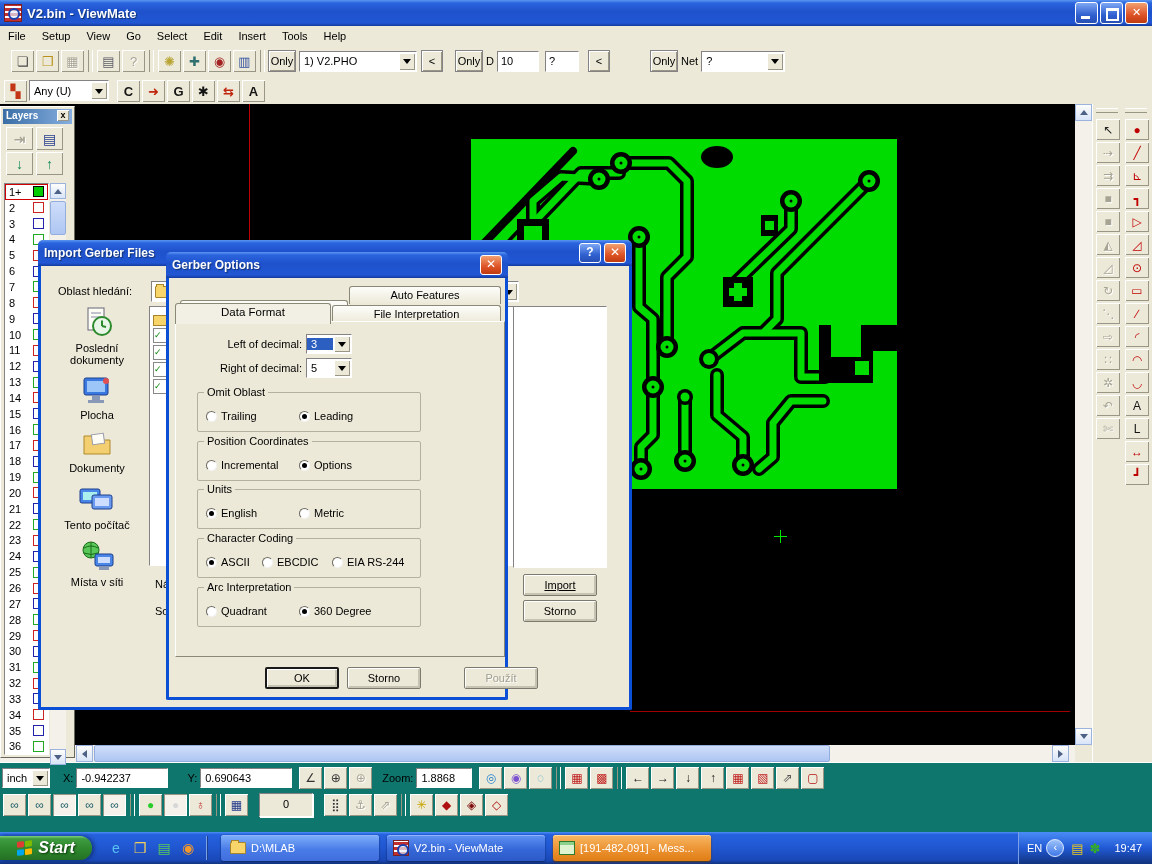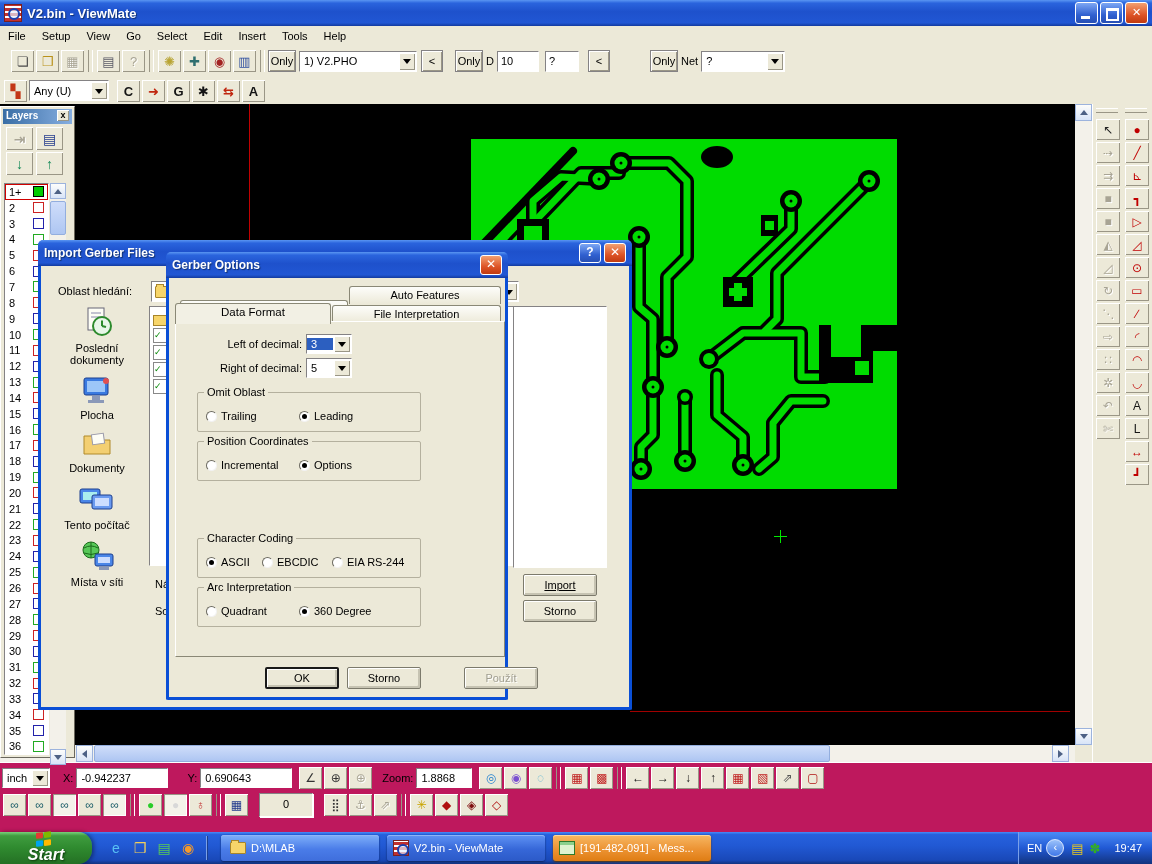--- a/index.html
+++ b/index.html
@@ -111,31 +111,31 @@
   .fsel{background:#2c5fc0;color:#fff;}
   .group{position:absolute;left:21px;width:222px;height:38px;border:1px solid #b4b09e;border-radius:2px;}
   .group .glbl{position:absolute;left:6px;top:-7px;background:#ece9d8;padding:0 3px;}
   .radio{display:inline-block;width:11px;height:11px;border-radius:50%;background:#fff;border:1px solid;border-color:#6c6a60 #f2f2f2 #f2f2f2 #6c6a60;position:relative;vertical-align:-2px;margin-right:4px;box-sizing:border-box;}
   .radio[data-checked="true"]::after{content:"";position:absolute;left:2px;top:2px;width:5px;height:5px;border-radius:50%;background:#000;}
   .ropt{position:absolute;top:17px;white-space:nowrap;}
   .dlgbtn{position:absolute;top:415px;width:74px;height:22px;background:#ece9d8;border:1px solid #7c7a6c;box-shadow:inset 1px 1px 0 #fff,inset -2px -2px 0 #c6c3b2;text-align:center;line-height:20px;box-sizing:border-box;border-radius:2px;}
   .dlgbtn.default{border:2px solid #1a1a1a;line-height:18px;}
   .dlgbtn.disabled{color:#a09e90;text-shadow:1px 1px 0 #fff;margin-left:35px;}
   
-  .status{position:absolute;left:0;top:762px;width:1152px;height:70px;background:#be185d;border-top:1px solid #fff;}
+  .status{position:absolute;left:0;top:762px;width:1152px;height:70px;background:#0f766e;border-top:1px solid #fff;}
   .srow{position:absolute;left:2px;display:flex;align-items:center;}
   .srow .tbtn{font-size:12px;}
   .counterbox{width:52px;height:22px;background:#ece9d8;border:1px solid;border-color:#848284 #fff #fff #848284;text-align:center;line-height:20px;box-shadow:1px 1px 0 #fff;}
   
   .taskbar{position:absolute;left:0;top:832px;width:1152px;height:32px;
     background:linear-gradient(180deg,#4a8cf7 0%,#2661dd 8%,#2159d4 42%,#1948b8 88%,#12337e 100%);display:flex;align-items:center;}
-  .startbtn{width:92px;height:32px;border-radius:0 14px 14px 0;
+  .startbtn{width:92px;height:24px;border-radius:0 14px 14px 0;
     background:linear-gradient(180deg,#7ad07a 0%,#3f9c3f 12%,#2f8a2f 50%,#247024 100%);
     display:flex;align-items:center;justify-content:center;color:#fff;font-weight:bold;font-style:italic;font-size:16px;text-shadow:1px 1px 2px #0a380a;
-    box-shadow:2px 0 4px rgba(0,0,0,.4);flex-direction:column;}
+    box-shadow:2px 0 4px rgba(0,0,0,.4);}
   .flag{width:16px;height:14px;display:grid;grid-template-columns:7px 7px;grid-gap:1px;margin-right:5px;transform:skewY(-6deg);}
   .flag i{display:block;height:6px;border-radius:1px;}
   .qlaunch{display:flex;align-items:center;margin-left:12px;}
   .qlaunch .tbtn{background:transparent;box-shadow:none;width:22px;font-size:14px;}
   .tb-sep{width:1px;height:24px;background:#7aa0e8;margin:0 6px;box-shadow:1px 0 0 #1c3f8e;}
   .task{height:26px;width:158px;margin-left:8px;border-radius:3px;display:flex;align-items:center;padding:0 6px;box-sizing:border-box;color:#fff;
     background:linear-gradient(180deg,#5f93f5,#3667d8 55%,#2c5ac8);box-shadow:inset 0 1px 0 #8fb4f8,0 1px 2px #10265e;white-space:nowrap;overflow:hidden;}
   .task.lighter{background:linear-gradient(180deg,#7fb0fa,#4a7ce8 55%,#3f6edc);}
   .task.alert{background:linear-gradient(180deg,#f7b763,#ec9333 55%,#df7d14);box-shadow:inset 0 1px 0 #ffd9a0,0 1px 2px #5e3a06;}
   .task .ticon{margin-right:5px;flex:none;}
@@ -761,20 +761,25 @@
       <div class="group" style="top:70px;">
         <span class="glbl">Omit Oblast</span>
         <span class="ropt" style="left:8px;"><span class="radio" data-checked="false"></span><span>Trailing</span></span>
         <span class="ropt" style="left:101px;"><span class="radio" data-checked="true"></span><span>Leading</span></span>
       </div>
       <div class="group" style="top:119px;">
         <span class="glbl">Position Coordinates</span>
         <span class="ropt" style="left:8px;"><span class="radio" data-checked="false"></span><span>Incremental</span></span>
         <span class="ropt" style="left:101px;"><span class="radio" data-checked="true"></span><span>Options</span></span>
       </div>
+      <div class="group" style="top:167px;">
+        <span class="glbl">Units</span>
+        <span class="ropt" style="left:8px;"><span class="radio" data-checked="true"></span><span>English</span></span>
+        <span class="ropt" style="left:101px;"><span class="radio" data-checked="false"></span><span>Metric</span></span>
+      </div>
       <div class="group" style="top:216px;">
         <span class="glbl">Character Coding</span>
         <span class="ropt" style="left:8px;"><span class="radio" data-checked="true"></span><span>ASCII</span></span>
         <span class="ropt" style="left:64px;"><span class="radio" data-checked="false"></span><span>EBCDIC</span></span>
         <span class="ropt" style="left:134px;"><span class="radio" data-checked="false"></span><span>EIA RS-244</span></span>
       </div>
       <div class="group" style="top:265px;">
         <span class="glbl">Arc Interpretation</span>
         <span class="ropt" style="left:8px;"><span class="radio" data-checked="false"></span><span>Quadrant</span></span>
         <span class="ropt" style="left:101px;"><span class="radio" data-checked="true"></span><span>360 Degree</span></span>

